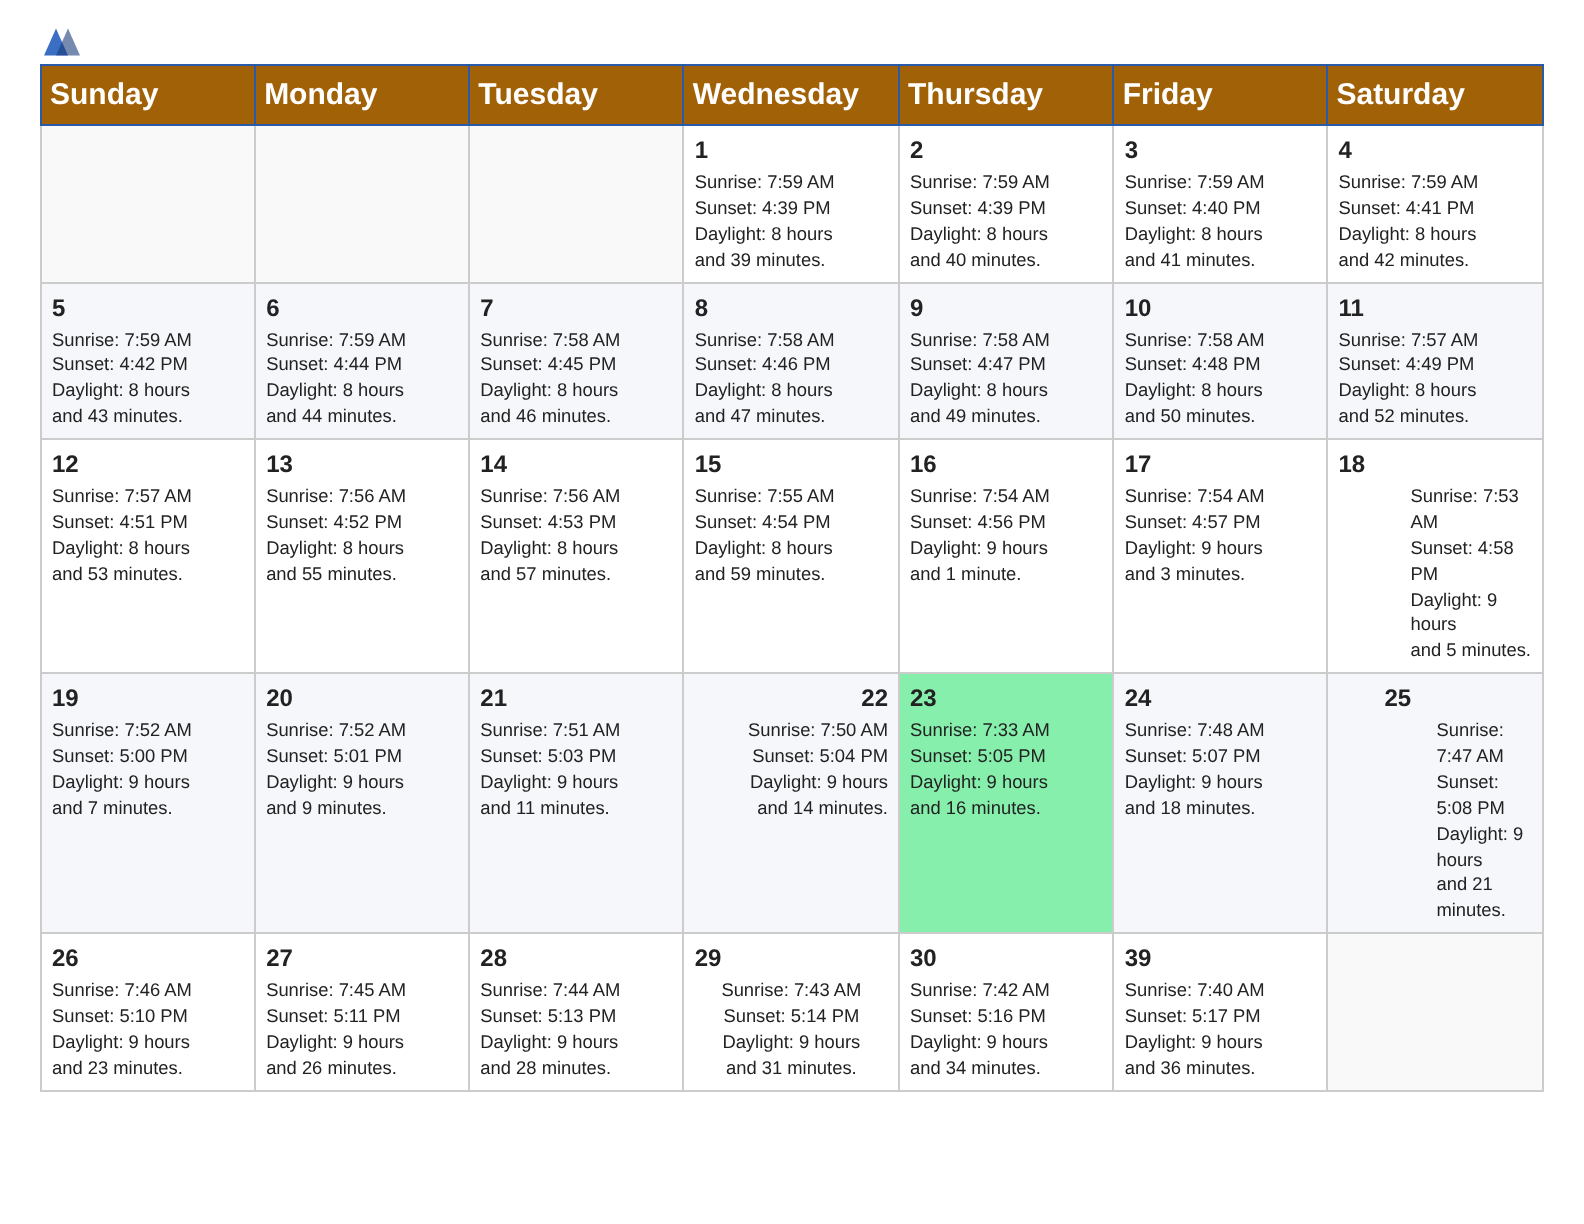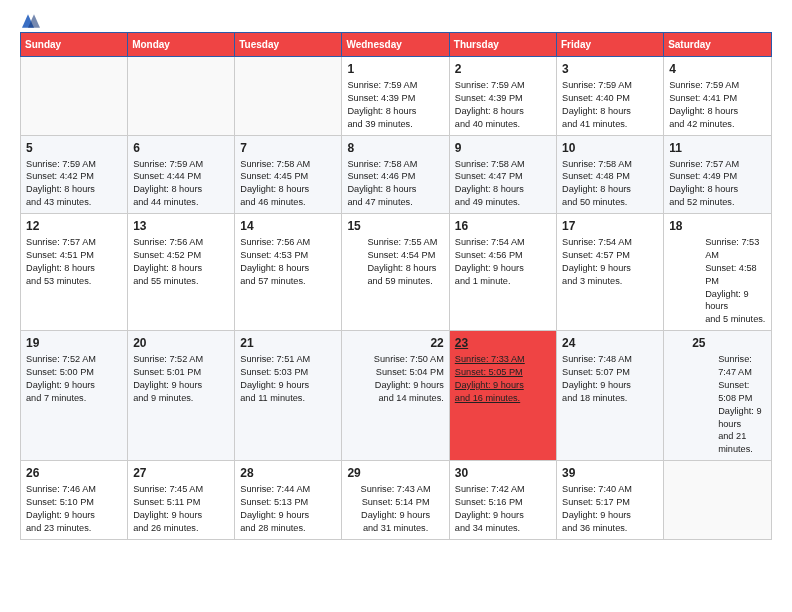--- a/index.html
+++ b/index.html
@@ -50,23 +50,23 @@
       font-size: 14px;
       color: #444;
       margin-top: 2px;
     }
     .calendar {
       width: 100%;
       border-collapse: collapse;
       border: 1px solid #bbb;
     }
     .calendar th {
-      background: #ef4444;
+      background: #a16207;
       color: #fff;
-      font-size: 10px;
+      font-size: 15px;
       font-weight: bold;
       padding: 6px 4px;
       text-align: left;
       border: 1px solid #2a5aaa;
     }
     .calendar td {
       vertical-align: top;
       padding: 5px 5px 4px 5px;
       border: 1px solid #ccc;
       font-size: 9.5px;
@@ -228,21 +228,21 @@
           </td>
           <td>
             <span class="day-number">14</span>
             <div class="cell-content" style="white-space: pre-line;">Sunrise: 7:56 AM
 Sunset: 4:53 PM
 Daylight: 8 hours
 and 57 minutes.</div>
           </td>
           <td>
             <span class="day-number">15</span>
-            <div class="cell-content" style="white-space: pre-line; margin-left: 20px;">Sunrise: 7:55 AM
+            <div class="cell-content" style="white-space: pre-line;">Sunrise: 7:55 AM
 Sunset: 4:54 PM
 Daylight: 8 hours
 and 59 minutes.</div>
           </td>
           <td>
             <span class="day-number">16</span>
             <div class="cell-content" style="white-space: pre-line;">Sunrise: 7:54 AM
 Sunset: 4:56 PM
 Daylight: 9 hours
 and 1 minute.</div>
@@ -284,21 +284,21 @@
 Daylight: 9 hours
 and 11 minutes.</div>
           </td>
           <td style="background: rgb(245, 247, 250); text-align: right;">
             <span class="day-number">22</span>
             <div class="cell-content" style="white-space: pre-line;">Sunrise: 7:50 AM
 Sunset: 5:04 PM
 Daylight: 9 hours
 and 14 minutes.</div>
           </td>
-          <td style="background: #ef4444; text-decoration: underline;">
+          <td style="background: #86efac;">
             <span class="day-number">23</span>
             <div class="cell-content" style="white-space: pre-line;">Sunrise: 7:33 AM
 Sunset: 5:05 PM
 Daylight: 9 hours
 and 16 minutes.</div>
           </td>
           <td style="background: rgb(245, 247, 250);">
             <span class="day-number">24</span>
             <div class="cell-content" style="white-space: pre-line;">Sunrise: 7:48 AM
 Sunset: 5:07 PM

